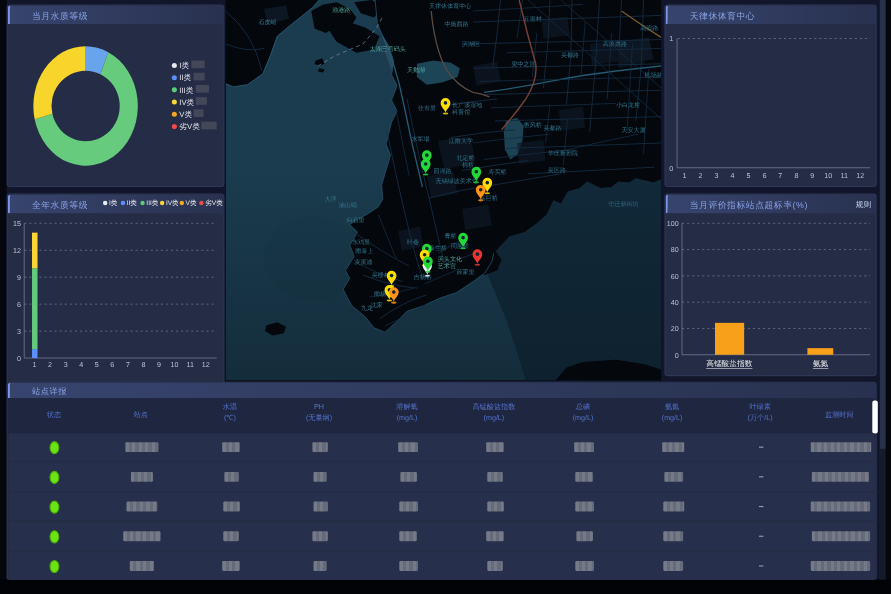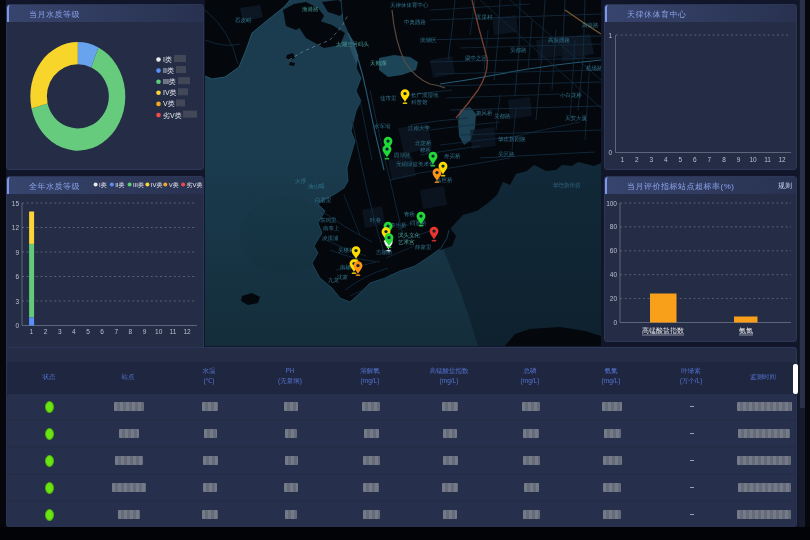--- a/index.html
+++ b/index.html
@@ -286,20 +286,23 @@
       <span class="t">天律休体育中心</span>
     </div>
   </div>
 <div class="panel" id="pD" style="left:604px;top:176px;width:193px;height:166px;">
     <div class="phead">
       <span class="t">当月评价指标站点超标率(%)</span>
       <span style="position:absolute;right:4px;top:4px;font-size:7px;color:#c7d2f0;">规则</span>
     </div>
   </div>
 <div class="panel" id="pT" style="left:6px;top:347px;width:791px;height:180px;">
+  <div class="phead" style="height:14px;">
+      <span class="t" style="top:3px;font-size:7.5px;">站点详报</span>
+    </div>
     <div style="position:absolute;left:0;top:14px;right:0;height:35px;background:#1f2740;border-bottom:1px solid #2c3757;">
       <div style="position:absolute;left:-3px;top:11px;width:90px;text-align:center;font-size:6.5px;color:#5471ce;">状态</div>
       <div style="position:absolute;left:76px;top:11px;width:90px;text-align:center;font-size:6.5px;color:#5471ce;">站点</div>
       <div style="position:absolute;left:157px;top:4px;width:90px;text-align:center;font-size:6.5px;color:#5471ce;line-height:10px;">水温<br>(℃)</div>
       <div style="position:absolute;left:238px;top:4px;width:90px;text-align:center;font-size:6.5px;color:#5471ce;line-height:10px;">PH<br>(无量纲)</div>
       <div style="position:absolute;left:318px;top:4px;width:90px;text-align:center;font-size:6.5px;color:#5471ce;line-height:10px;">溶解氧<br>(mg/L)</div>
       <div style="position:absolute;left:397px;top:4px;width:90px;text-align:center;font-size:6.5px;color:#5471ce;line-height:10px;">高锰酸盐指数<br>(mg/L)</div>
       <div style="position:absolute;left:478px;top:4px;width:90px;text-align:center;font-size:6.5px;color:#5471ce;line-height:10px;">总磷<br>(mg/L)</div>
       <div style="position:absolute;left:559px;top:4px;width:90px;text-align:center;font-size:6.5px;color:#5471ce;line-height:10px;">氨氮<br>(mg/L)</div>
       <div style="position:absolute;left:639px;top:4px;width:90px;text-align:center;font-size:6.5px;color:#5471ce;line-height:10px;">叶绿素<br>(万个/L)</div>

